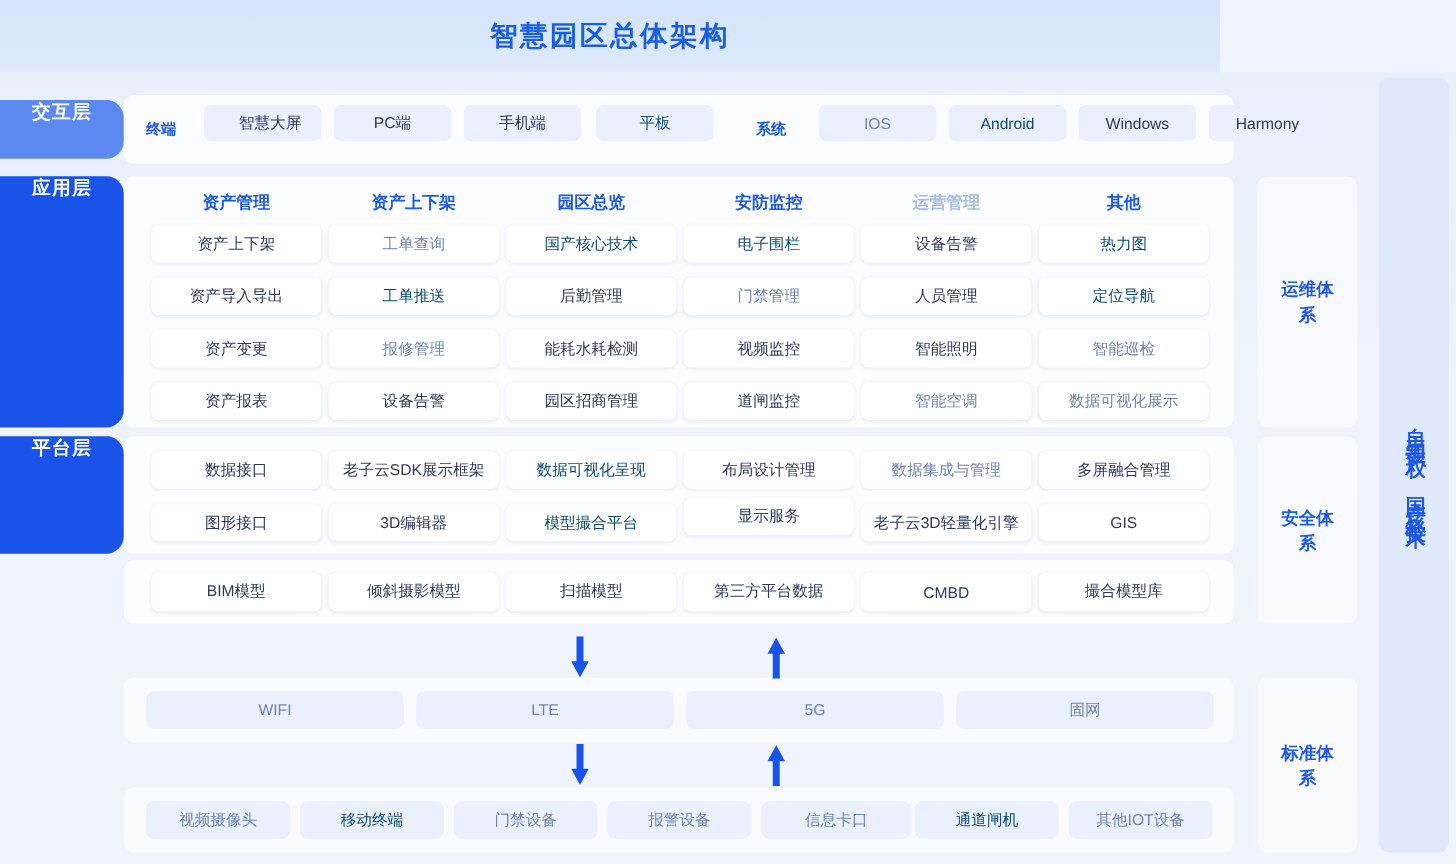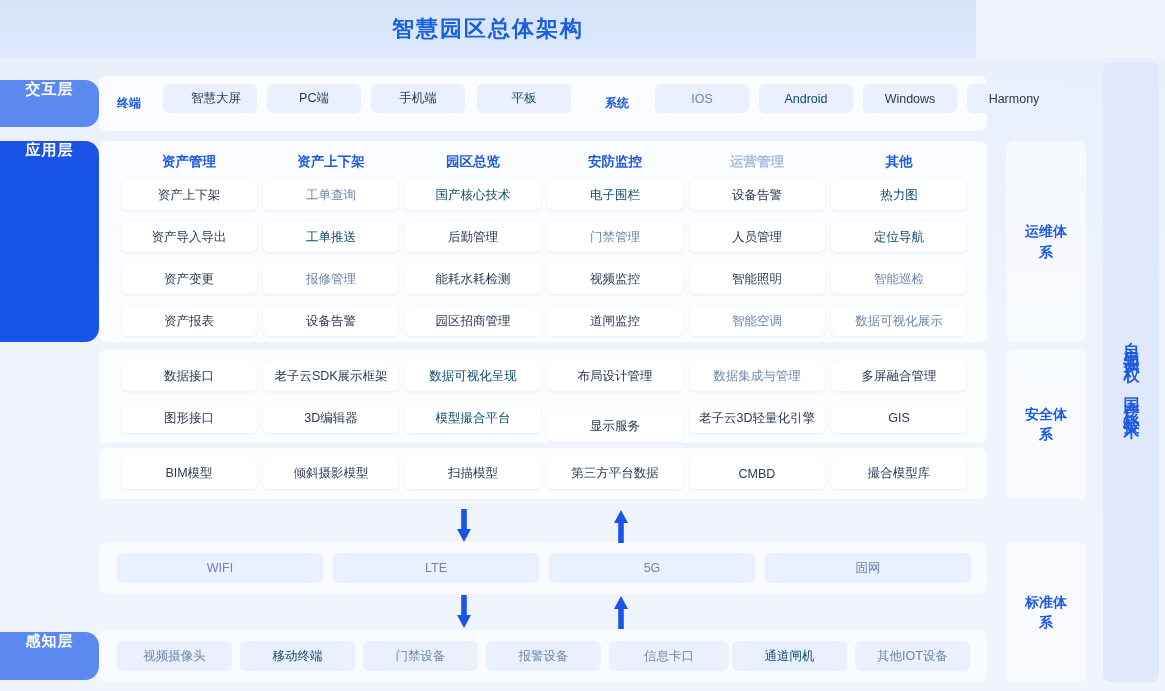--- a/index.html
+++ b/index.html
@@ -241,20 +241,23 @@
       </div>
       <div class="chip chip-white chip-mid" style="left: 831px; top: 206px; width: 136px; height: 30px;">
         <span>智能巡检</span>
       </div>
       <div class="chip chip-white chip-mid" style="left: 831px; top: 248px; width: 136px; height: 30px; align-items: center;">
         <span>数据可视化展示</span>
       </div>
     </div>
 
   <div class="panel" id="platform-panel" style="left:99px; top:291px; width:888px; height:94px;"></div>
+  <div class="layer-tag tag-strong" style="top:291px; height:94px;">
+    <span>平台层</span>
+  </div>
   <div id="platform-content">
       <div class="chip chip-white" style="left: 121px; top: 303px; width: 136px; height: 30px;">
         <span>数据接口</span>
       </div>
       <div class="chip chip-white" style="left: 263px; top: 303px; width: 136px; height: 30px;">
         <span>老子云SDK展示框架</span>
       </div>
       <div class="chip chip-white chip-dim" style="left: 405px; top: 303px; width: 136px; height: 30px;">
         <span>数据可视化呈现</span>
       </div>
@@ -269,21 +272,21 @@
       </div>
       <div class="chip chip-white" style="left: 121px; top: 345px; width: 136px; height: 30px;">
         <span>图形接口</span>
       </div>
       <div class="chip chip-white" style="left: 263px; top: 345px; width: 136px; height: 30px;">
         <span>3D编辑器</span>
       </div>
       <div class="chip chip-white chip-dim" style="left: 405px; top: 345px; width: 136px; height: 30px;">
         <span>模型撮合平台</span>
       </div>
-      <div class="chip chip-white" style="left: 547px; top: 353px; width: 136px; height: 30px;">
+      <div class="chip chip-white" style="left: 547px; top: 340px; width: 136px; height: 30px;">
         <span>显示服务</span>
       </div>
       <div class="chip chip-white" style="left: 689px; top: 345px; width: 136px; height: 30px;">
         <span>老子云3D轻量化引擎</span>
       </div>
       <div class="chip chip-white" style="left: 831px; top: 345px; width: 136px; height: 30px;">
         <span>GIS</span>
       </div>
     </div>
 
@@ -319,23 +322,20 @@
       </div>
       <div class="chip chip-tint chip-mid" style="left: 549px; top: 495px; width: 206px; height: 30px;">
         <span>5G</span>
       </div>
       <div class="chip chip-tint chip-mid" style="left: 765px; top: 495px; width: 206px; height: 30px;">
         <span>固网</span>
       </div>
     </div>
 
   <div class="panel panel-plain" id="perception-panel" style="left:99px; top:572px; width:888px; height:52px;"></div>
-  <div class="layer-tag tag-soft" style="top:574px; height:48px;">
-    <span>感知层</span>
-  </div>
   <div id="perception-content">
       <div class="chip chip-tint chip-mid" style="left: 117px; top: 583px; width: 115px; height: 30px;">
         <span>视频摄像头</span>
       </div>
       <div class="chip chip-tint chip-dim" style="left: 240px; top: 583px; width: 115px; height: 30px;">
         <span>移动终端</span>
       </div>
       <div class="chip chip-tint chip-mid" style="left: 363px; top: 583px; width: 115px; height: 30px;">
         <span>门禁设备</span>
       </div>

